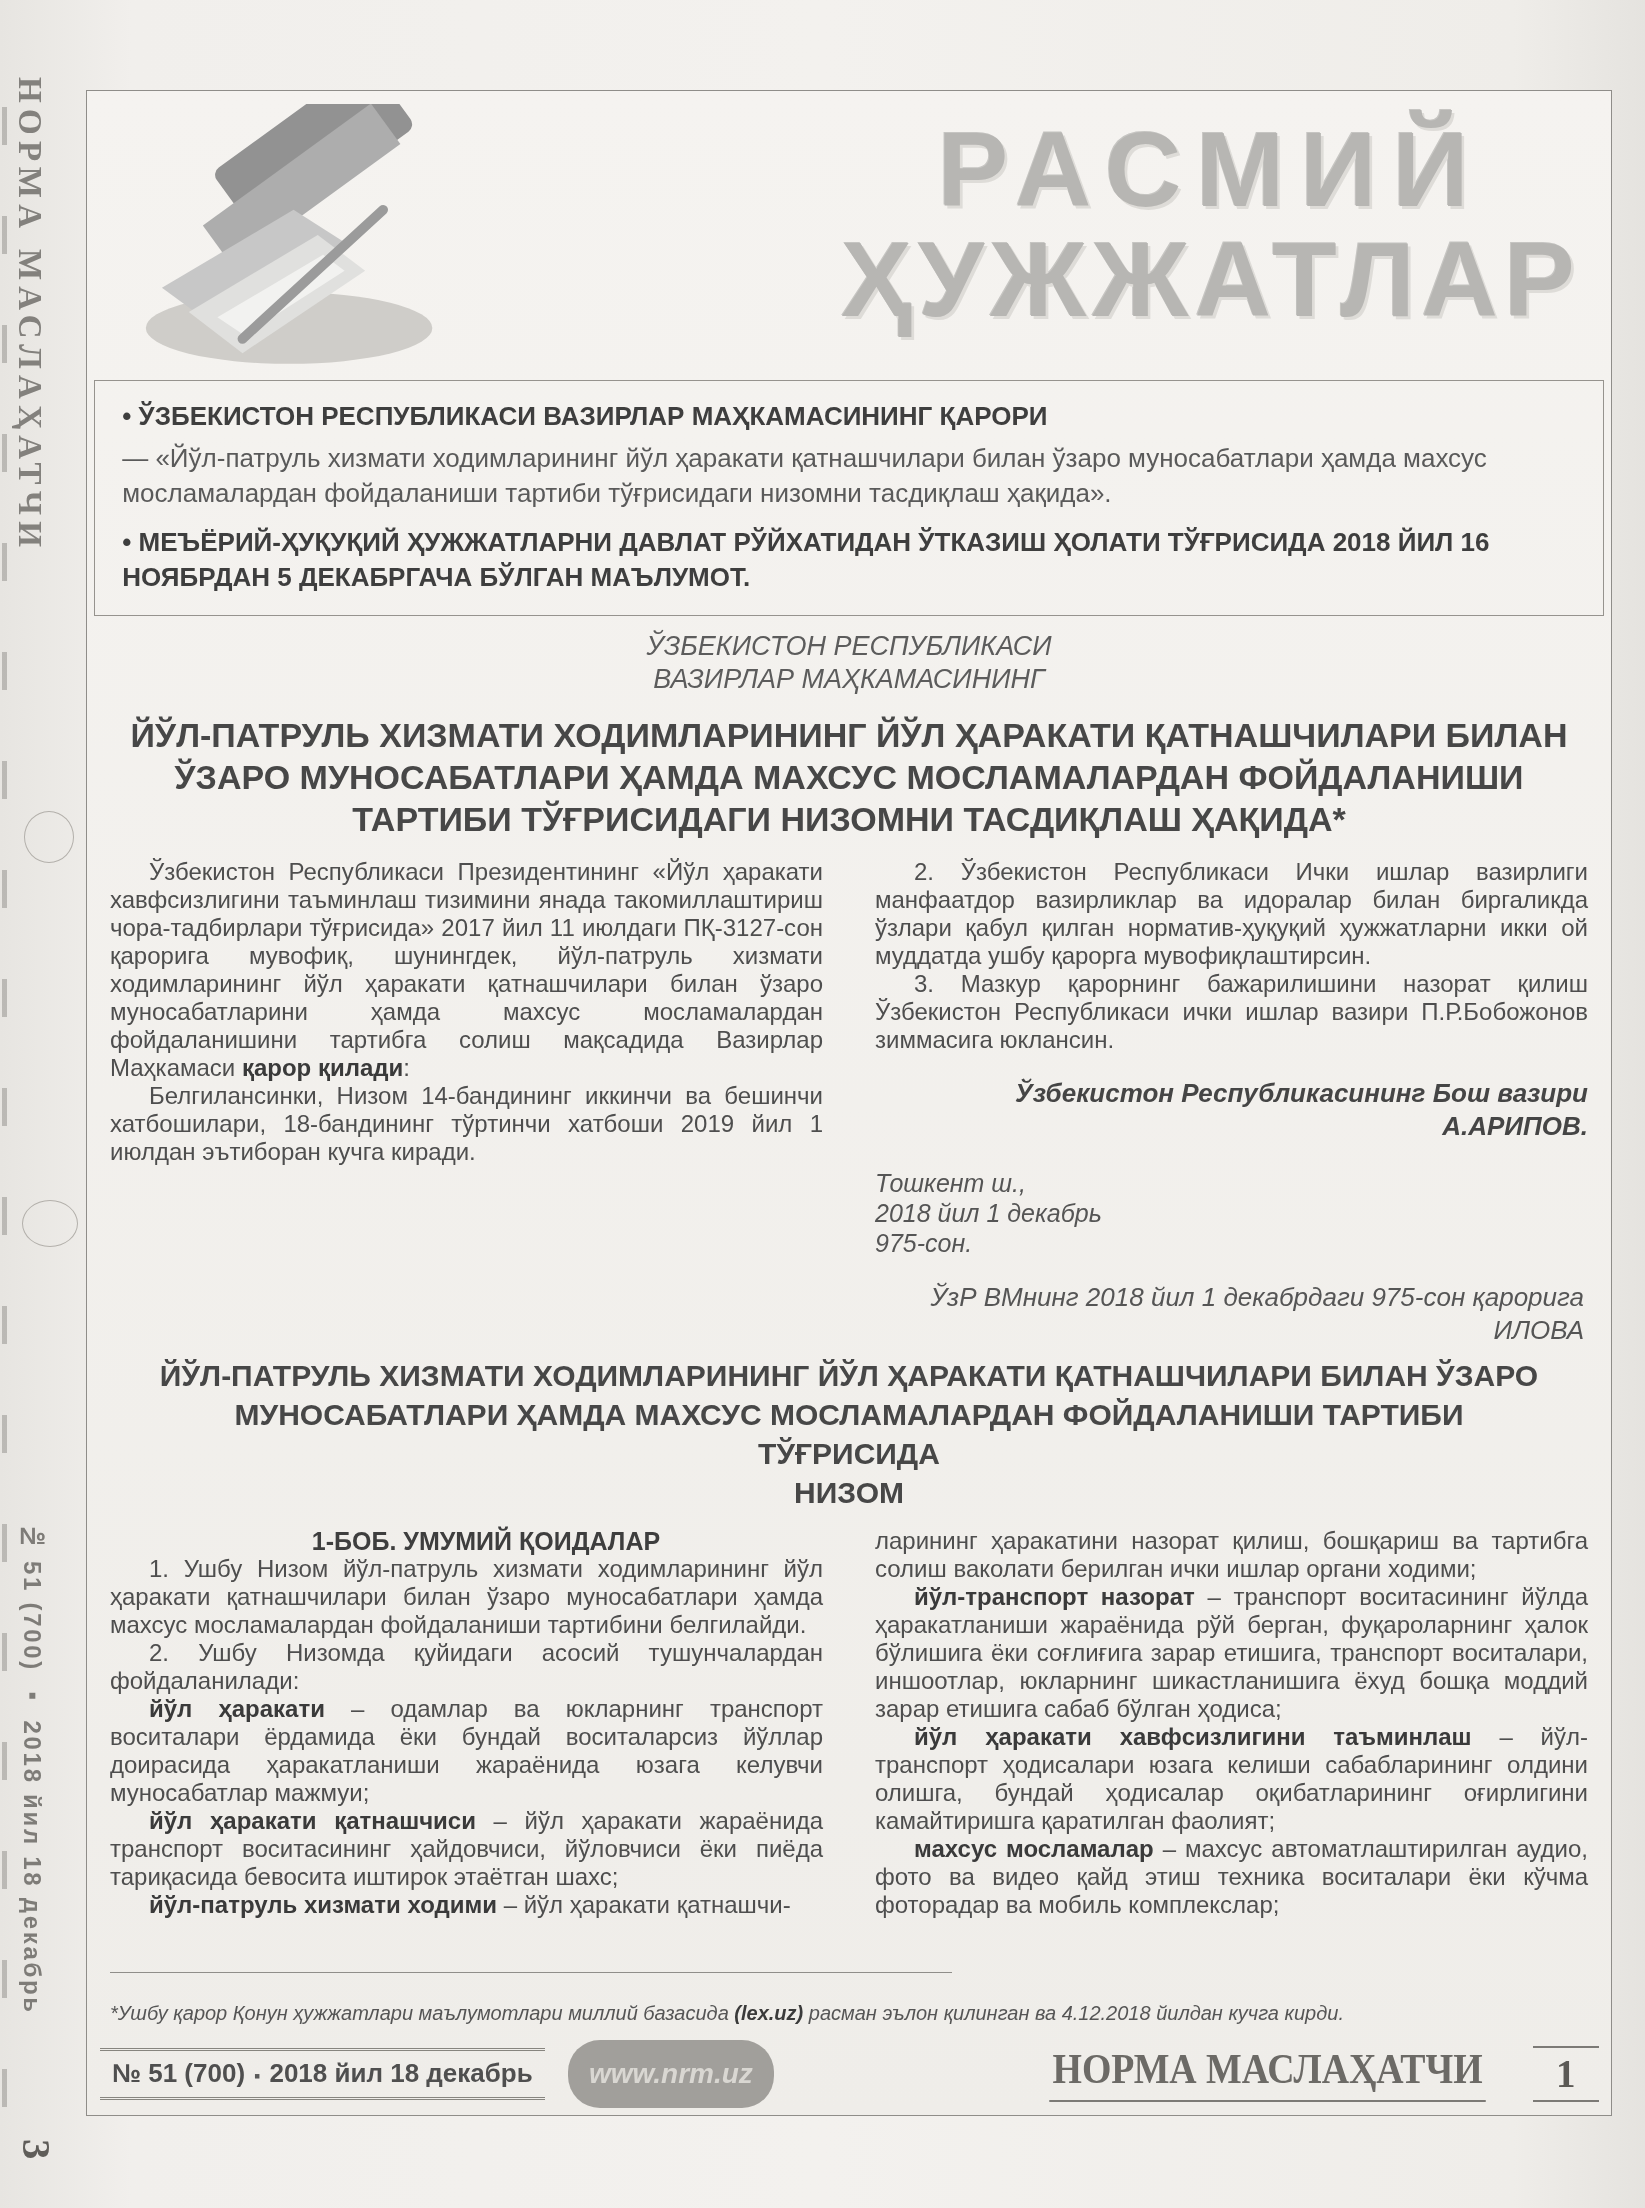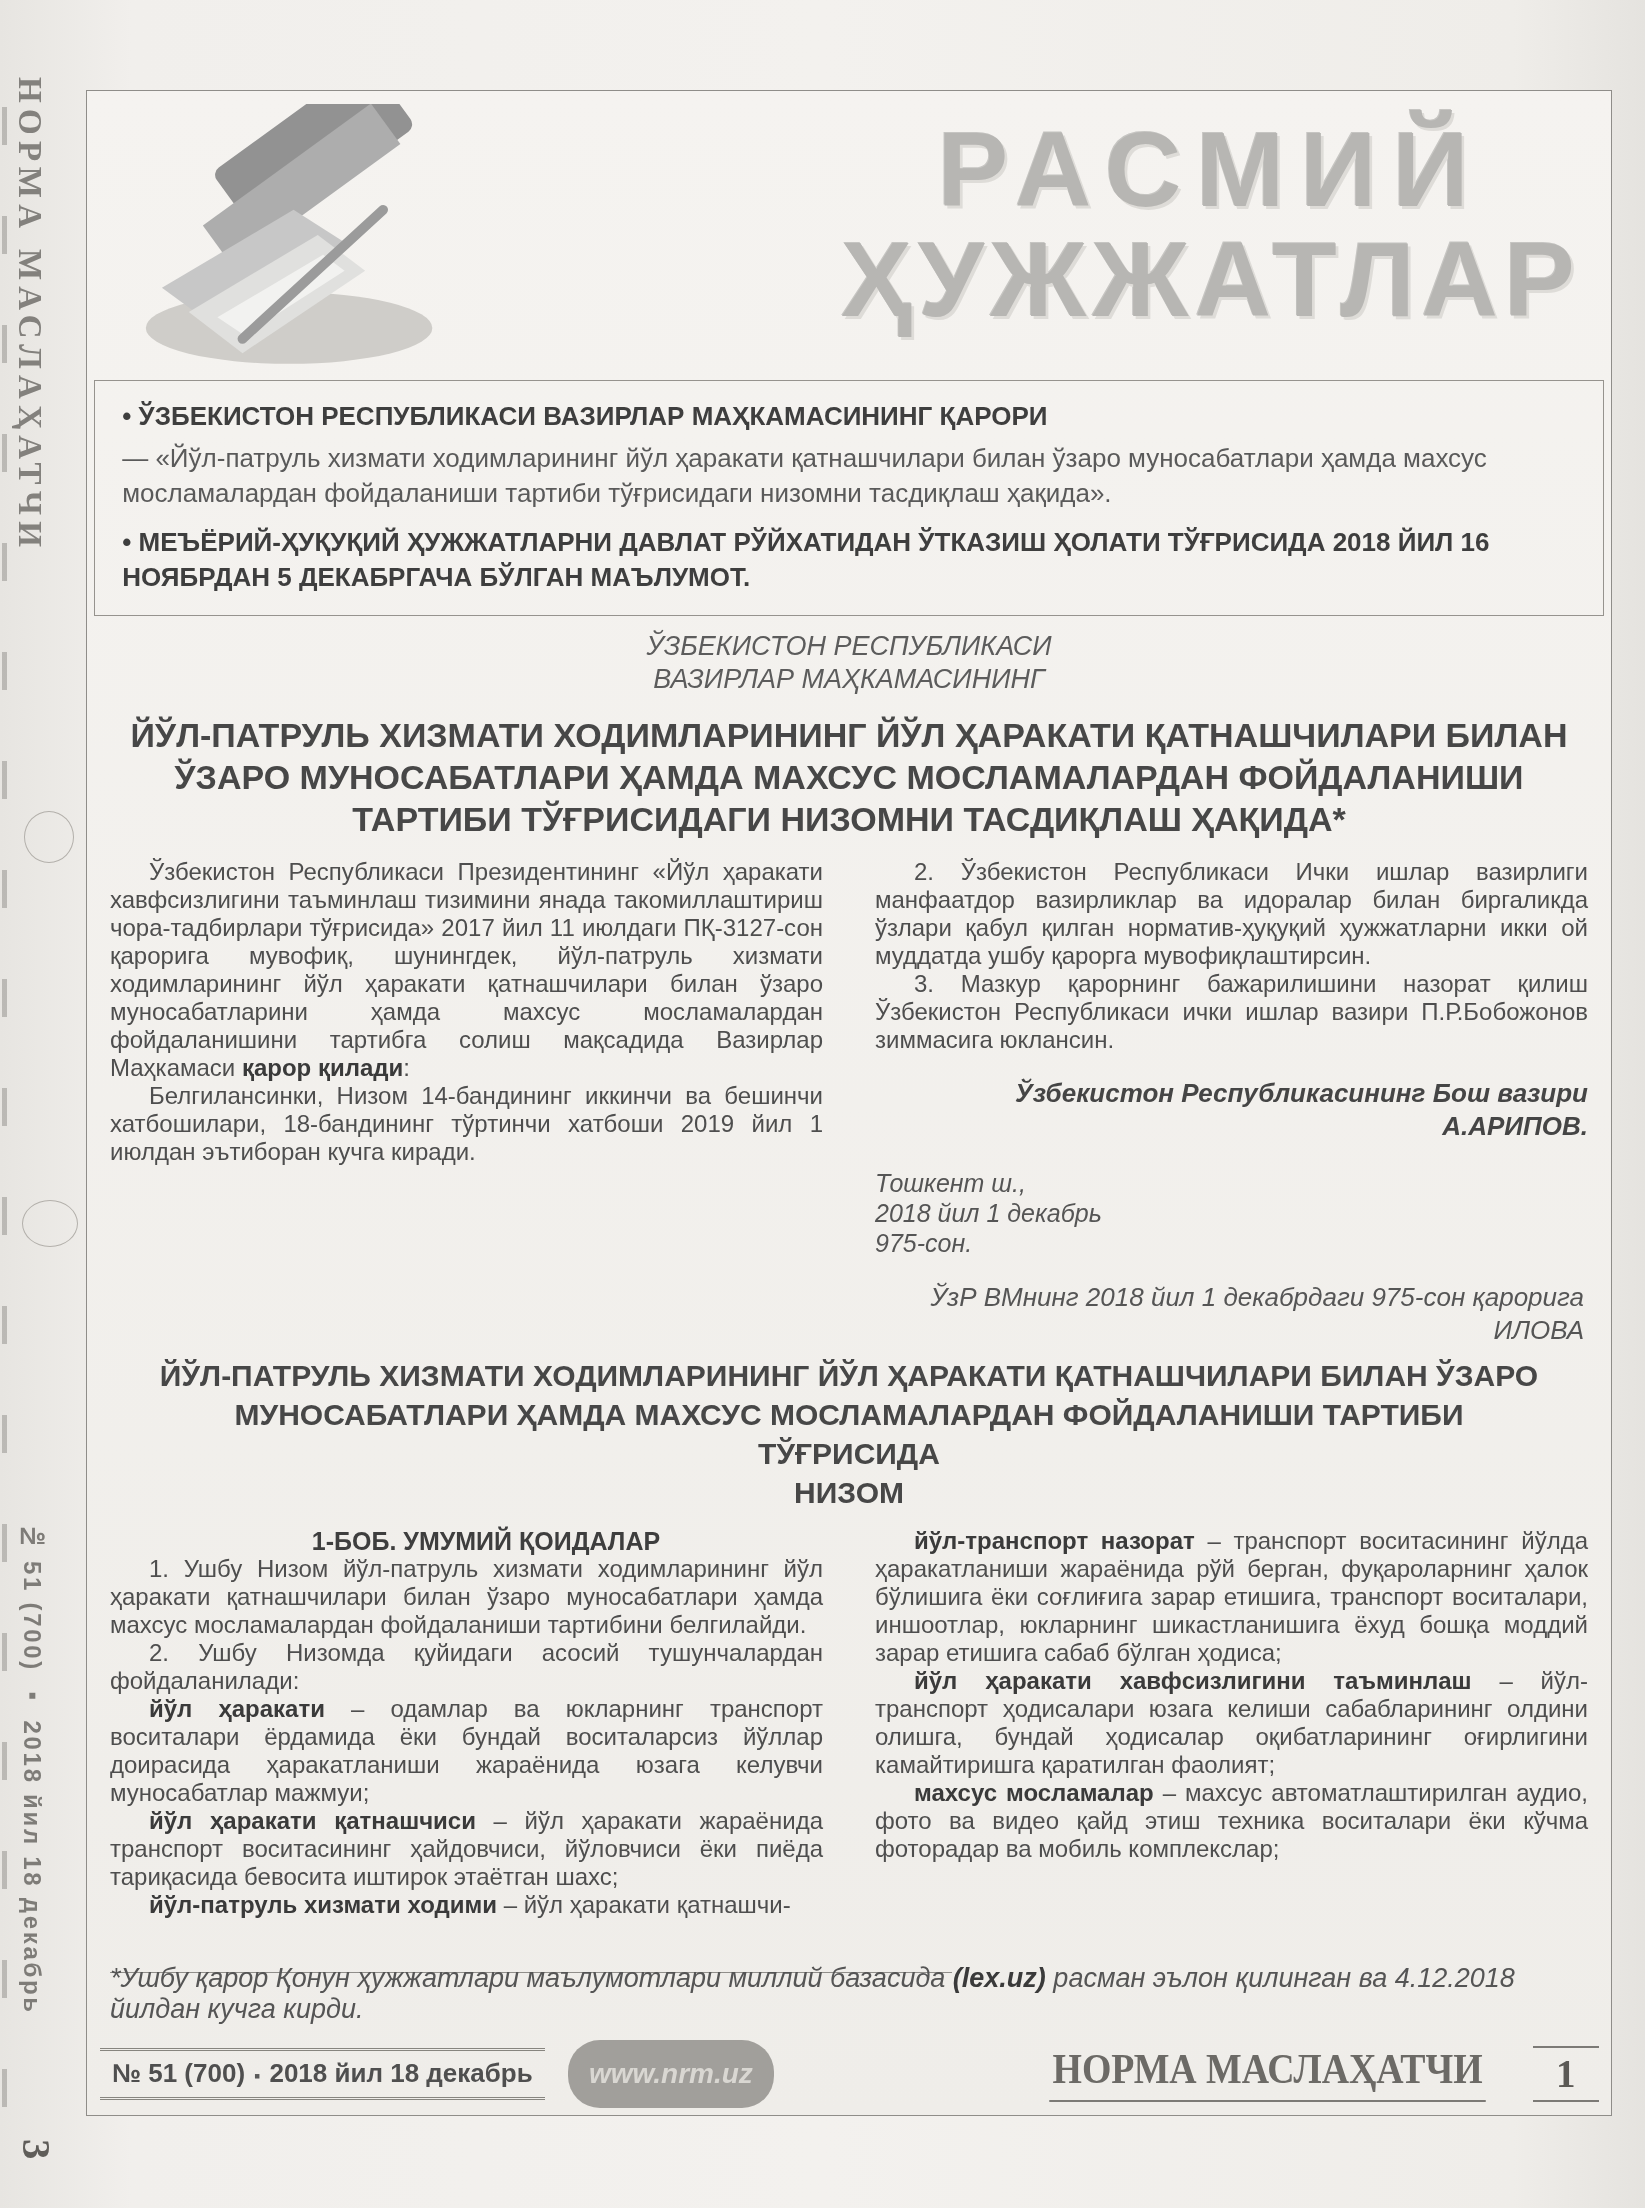--- a/index.html
+++ b/index.html
@@ -43,21 +43,21 @@
   .col p{margin:0;text-indent:39px;}
   .col p.no-indent{text-indent:0;}
   .bold-lead{font-weight:bold;color:#3a3a3a;}
   .sig{text-align:right;font-weight:bold;font-style:italic;font-size:26px;line-height:33px;color:#454545;margin-top:23px;}
   .place-block{font-style:italic;font-size:25px;line-height:30px;color:#555;margin-top:25px;text-align:left;}
   .annex{text-align:right;font-style:italic;font-size:26px;line-height:33px;color:#555;margin:23px 27px 3.6px;}
   .reg-title{text-align:center;font-weight:bold;font-size:30px;line-height:39px;color:#474747;margin:9px 27px 14.3px;}
   .chapter{text-align:center;font-weight:bold;font-size:25px;color:#3e3e3e;margin:0 0 4.5px;text-indent:0;}
   
   .fn-rule{position:absolute;left:23px;bottom:142px;width:842px;border-top:1.8px solid #908e8a;}
-  .footnote{position:absolute;left:23px;right:22px;bottom:90px;font-style:italic;font-size:27px;color:#555;}
+  .footnote{position:absolute;left:23px;right:22px;bottom:90px;font-style:italic;font-size:20px;color:#555;}
   .footer{position:absolute;left:12.5px;right:12.5px;bottom:7.2px;display:flex;align-items:center;gap:23px;}
   .f-issue{border-top:3.6px double #87857f;border-bottom:3.6px double #87857f;padding:7.2px 12.5px;
     font-weight:bold;font-size:26px;color:#4f4f4f;white-space:nowrap;}
   .f-issue .sep{font-size:18px;padding:0 9px;color:#5a5a5a;}
   .f-pill{background:#a19f9b;border-radius:32px;height:68px;flex:1;max-width:466px;
     display:flex;align-items:center;justify-content:center;
     font-style:italic;font-weight:bold;font-size:28px;color:#d9d7d2;}
   .f-spacer{flex:1;}
   .f-brand{font-family:"Liberation Serif",serif;font-weight:bold;font-size:42px;color:#6c6a66;
     letter-spacing:0;transform:scaleX(.9);border-bottom:2.7px solid #7c7a76;padding:0 3.6px 7.2px;white-space:nowrap;}
@@ -147,20 +147,21 @@
   <div class="cols">
     <div class="col">
       <p class="chapter">1-БОБ. УМУМИЙ ҚОИДАЛАР</p>
       <p><span>1. Ушбу Низом йўл-патруль хизмати ходимларининг йўл ҳаракати қатнашчилари билан ўзаро муносабатлари ҳамда махсус мосламалардан фойдаланиши тартибини белгилайди.</span></p>
       <p><span>2. Ушбу Низомда қуйидаги асосий тушунчалардан фойдаланилади:</span></p>
       <p><span class="bold-lead">йўл ҳаракати</span><span> – одамлар ва юкларнинг транспорт воситалари ёрдамида ёки бундай воситаларсиз йўллар доирасида ҳаракатланиши жараёнида юзага келувчи муносабатлар мажмуи;</span></p>
       <p><span class="bold-lead">йўл ҳаракати қатнашчиси</span><span> – йўл ҳаракати жараёнида транспорт воситасининг ҳайдовчиси, йўловчиси ёки пиёда тариқасида бевосита иштирок этаётган шахс;</span></p>
       <p><span class="bold-lead">йўл-патруль хизмати ходими</span><span> – йўл ҳаракати қатнашчи-</span></p>
     </div>
     <div class="col">
+      <p class="no-indent"><span>ларининг ҳаракатини назорат қилиш, бошқариш ва тартибга солиш ваколати берилган ички ишлар органи ходими;</span></p>
       <p><span class="bold-lead">йўл-транспорт назорат</span><span> – транспорт воситасининг йўлда ҳаракатланиши жараёнида рўй берган, фуқароларнинг ҳалок бўлишига ёки соғлиғига зарар етишига, транспорт воситалари, иншоотлар, юкларнинг шикастланишига ёхуд бошқа моддий зарар етишига сабаб бўлган ҳодиса;</span></p>
       <p><span class="bold-lead">йўл ҳаракати хавфсизлигини таъминлаш</span><span> – йўл-транспорт ҳодисалари юзага келиши сабабларининг олдини олишга, бундай ҳодисалар оқибатларининг оғирлигини камайтиришга қаратилган фаолият;</span></p>
       <p><span class="bold-lead">махсус мосламалар</span><span> – махсус автоматлаштирилган аудио, фото ва видео қайд этиш техника воситалари ёки кўчма фоторадар ва мобиль комплекслар;</span></p>
     </div>
   </div>
 
   <div class="fn-rule"></div>
   <div class="footnote">
     <span>*Ушбу қарор Қонун ҳужжатлари маълумотлари миллий базасида </span><span class="bold-lead" style="font-style:italic">(lex.uz)</span><span> расман эълон қилинган ва 4.12.2018 йилдан кучга кирди.</span>
   </div>

